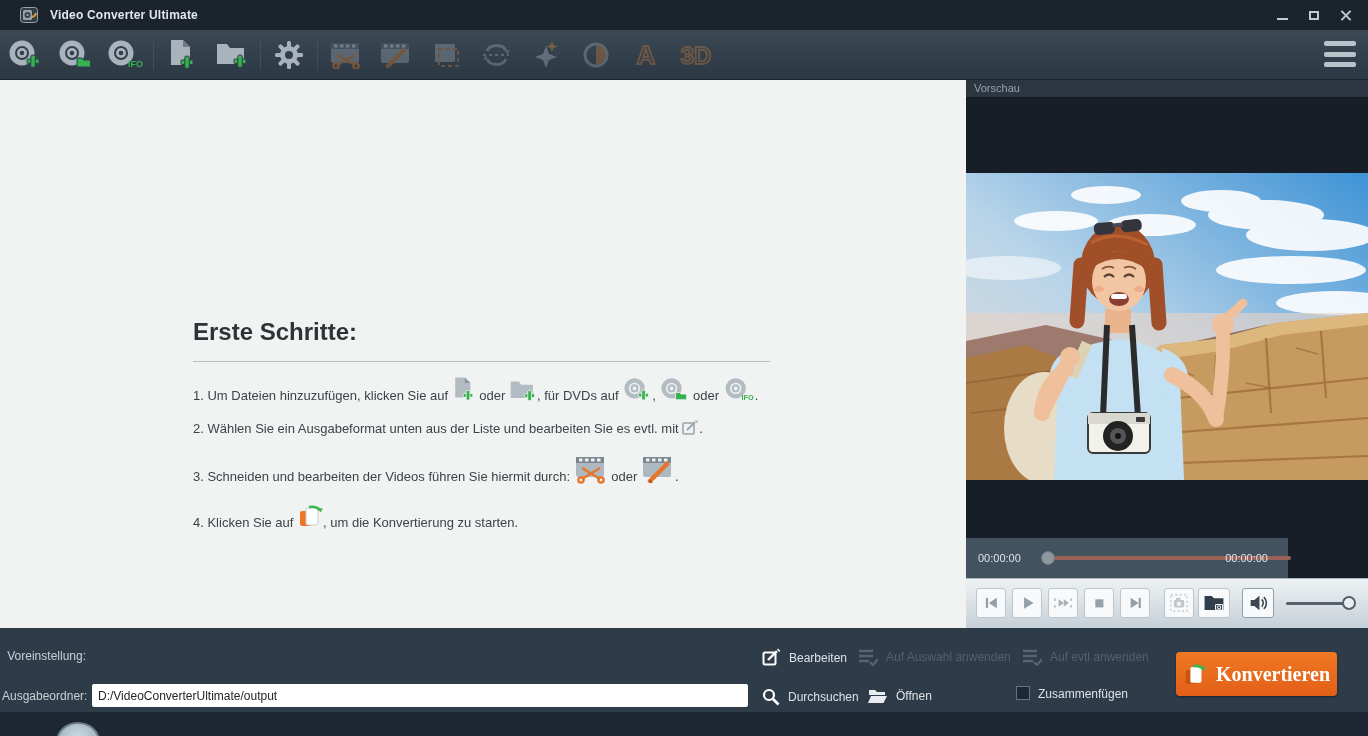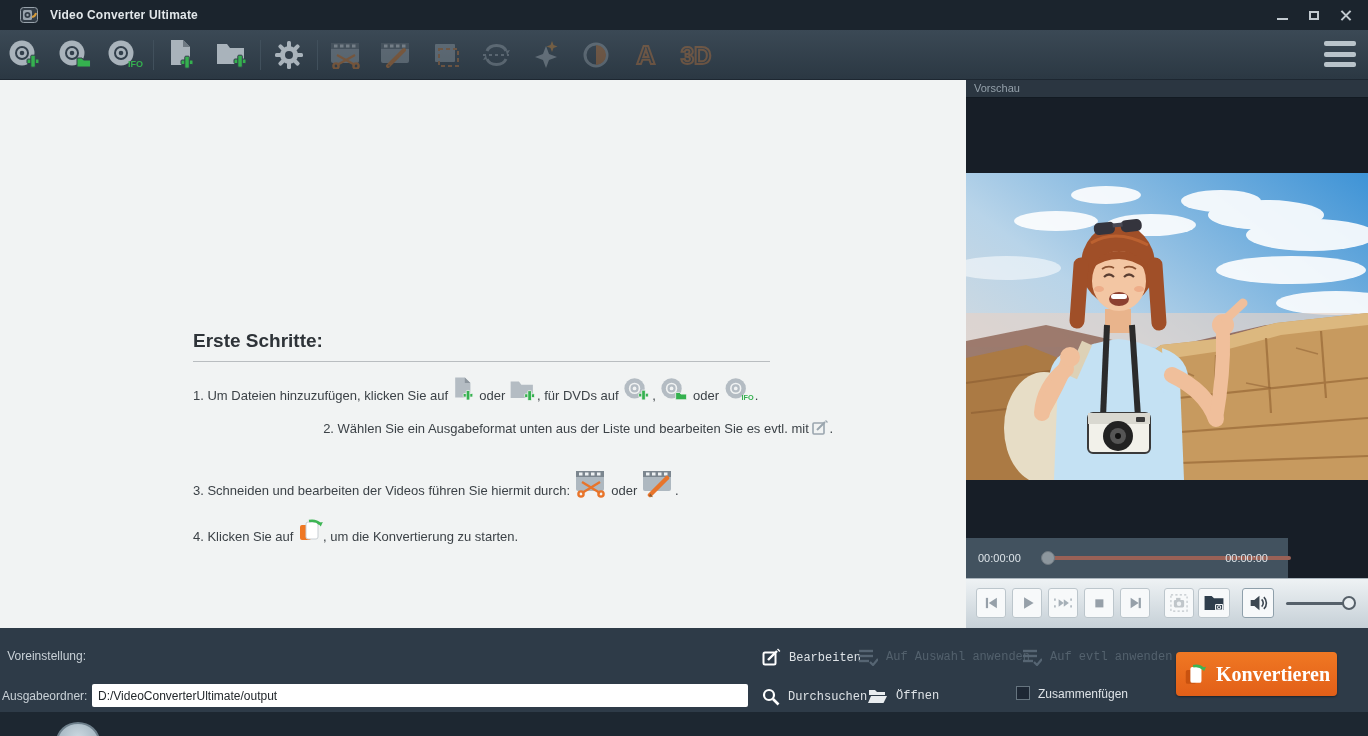--- a/index.html
+++ b/index.html
@@ -21,27 +21,27 @@
   
   .toolbar { position:absolute; left:0; top:30px; width:1368px; height:50px; background:linear-gradient(#3b4955,#2b3843); border-bottom:1px solid #1d2731; display:flex; align-items:center; }
   .ticon { width:50px; height:44px; display:flex; align-items:center; justify-content:center; }
   .tsep { width:1px; height:30px; background:#232d37; border-right:1px solid #41505c; margin:0 3px; }
   .dim { opacity:.38; }
   .menu-btn { position:absolute; right:12px; top:11px; width:32px; height:26px; display:flex; flex-direction:column; justify-content:space-between; }
   .menu-btn span { display:block; height:5px; border-radius:2px; background:#b9c3ca; }
 
   
   .main { position:absolute; left:0; top:80px; width:966px; height:548px; background:#f1f3f3; }
-  .gs-title { position:absolute; left:193px; top:238px; font-size:19px; font-weight:bold; color:#2e3338;margin-top:12px; }
+  .gs-title { position:absolute; left:193px; top:238px; font-size:24px; font-weight:bold; color:#2e3338; }
   .gs-rule { position:absolute; left:193px; top:281px; width:577px; height:1px; background:#b9bdc0; }
   .steps { position:absolute; left:193px; top:296px; width:640px; color:#3c4247; font-size:13px; }
   .step { display:flex; align-items:flex-end; white-space:pre-wrap; }
   .step .seg { padding-bottom:3px; }
   .step .sic { flex:0 0 auto; }
-  .st1 { margin-bottom:13px; } .st2 { margin-bottom:29px;justify-content:flex-end; } .st3 { margin-bottom:15px; }
+  .st1 { margin-bottom:13px; } .st2 { margin-bottom:15px; } .st3 { margin-bottom:15px; }
 
   
   .preview { position:absolute; left:966px; top:80px; width:402px; height:548px; background:#171e27; }
   .pv-header { position:absolute; left:0; top:0; width:402px; height:18px; background:#2b3641; border-bottom:1px solid #121a22; color:#94a0aa; font-size:11px; padding:2px 0 0 8px; }
   .pv-image { position:absolute; left:0; top:93px; width:402px; height:307px; overflow:hidden; background:#171e27; }
   .pv-timebar { position:absolute; left:0; top:458px; width:322px; height:40px; background:#42525f; display:flex; align-items:center; }
   .pv-time { color:#dde4e9; font-size:11px; }
   .t-left { position:absolute; left:12px; } .t-right { position:absolute; right:20px; }
   .seek { position:absolute; left:77px; top:18px; width:248px; height:4px; border-radius:2px; background:#9a6156; }
   .seek-handle { position:absolute; left:-2px; top:-5px; width:14px; height:14px; border-radius:50%; background:#8d979e; border:1px solid #6f7880; }
@@ -52,21 +52,21 @@
   .vol-handle { position:absolute; right:-6px; top:-6px; width:14px; height:14px; border-radius:50%; border:2px solid #566069; background:#e9eef1; }
 
   
   .bottombar { position:absolute; left:0; top:628px; width:1368px; height:84px; background:#2e3b48; }
   .blabel { position:absolute; color:#c9d1d7; font-size:12px; text-align:right; width:84px; left:2px; }
   .combo { position:absolute; left:92px; top:14px; width:656px; height:27px; background:#fff; border-radius:2px; display:flex; align-items:center; }
   .combo-text { margin-left:6px; color:#22272b; font-size:12px; }
   .combo-arrow { position:absolute; right:0; top:0; width:24px; height:27px; border-left:1px solid #d4d9dd; display:flex; align-items:center; justify-content:center; }
   .arrow-down { width:0; height:0; border-left:5px solid transparent; border-right:5px solid transparent; border-top:6px solid #39434c; }
   .out-input { position:absolute; left:92px; top:56px; width:656px; height:23px; background:#fff; border:none; border-radius:2px; padding:0 6px; font-family:"Liberation Sans",sans-serif; font-size:12px; color:#22272b; }
-  .bbtn { position:absolute; display:flex; align-items:center; gap:8px; color:#dde2e6; font-size:12px; cursor:default;font-family:Liberation Mono, monospace; }
+  .bbtn { position:absolute; display:flex; align-items:center; gap:8px; color:#dde2e6; font-size:12px; cursor:default; }
   .bbtn.disabled { color:#53616d; }
   .chk { position:absolute; left:1016px; top:58px; width:14px; height:14px; background:#1e2835; border:1px solid #66747f; }
   .chk-label { position:absolute; left:1038px; top:59px; color:#dde2e6; font-size:12px; }
   .convert-btn { position:absolute; left:1176px; top:24px; width:161px; height:44px; background:linear-gradient(#f07823,#e25f18); border-radius:4px; display:flex; align-items:center; justify-content:center; gap:9px; box-shadow:0 1px 2px rgba(0,0,0,.4); }
   .convert-label { color:#fff; font-size:20px; font-weight:bold;font-family:Liberation Serif, serif; }
   .bottomstrip { position:absolute; left:0; top:712px; width:1368px; height:24px; background:#1d2731; overflow:hidden; }
   .peek-circle { position:absolute; left:56px; top:10px; width:44px; height:40px; border-radius:50%; background:radial-gradient(circle at 50% 40%, #cddae2, #93a7b4); border:2px solid #6d7f8b; }
 </style>
 </head>
 <body>

